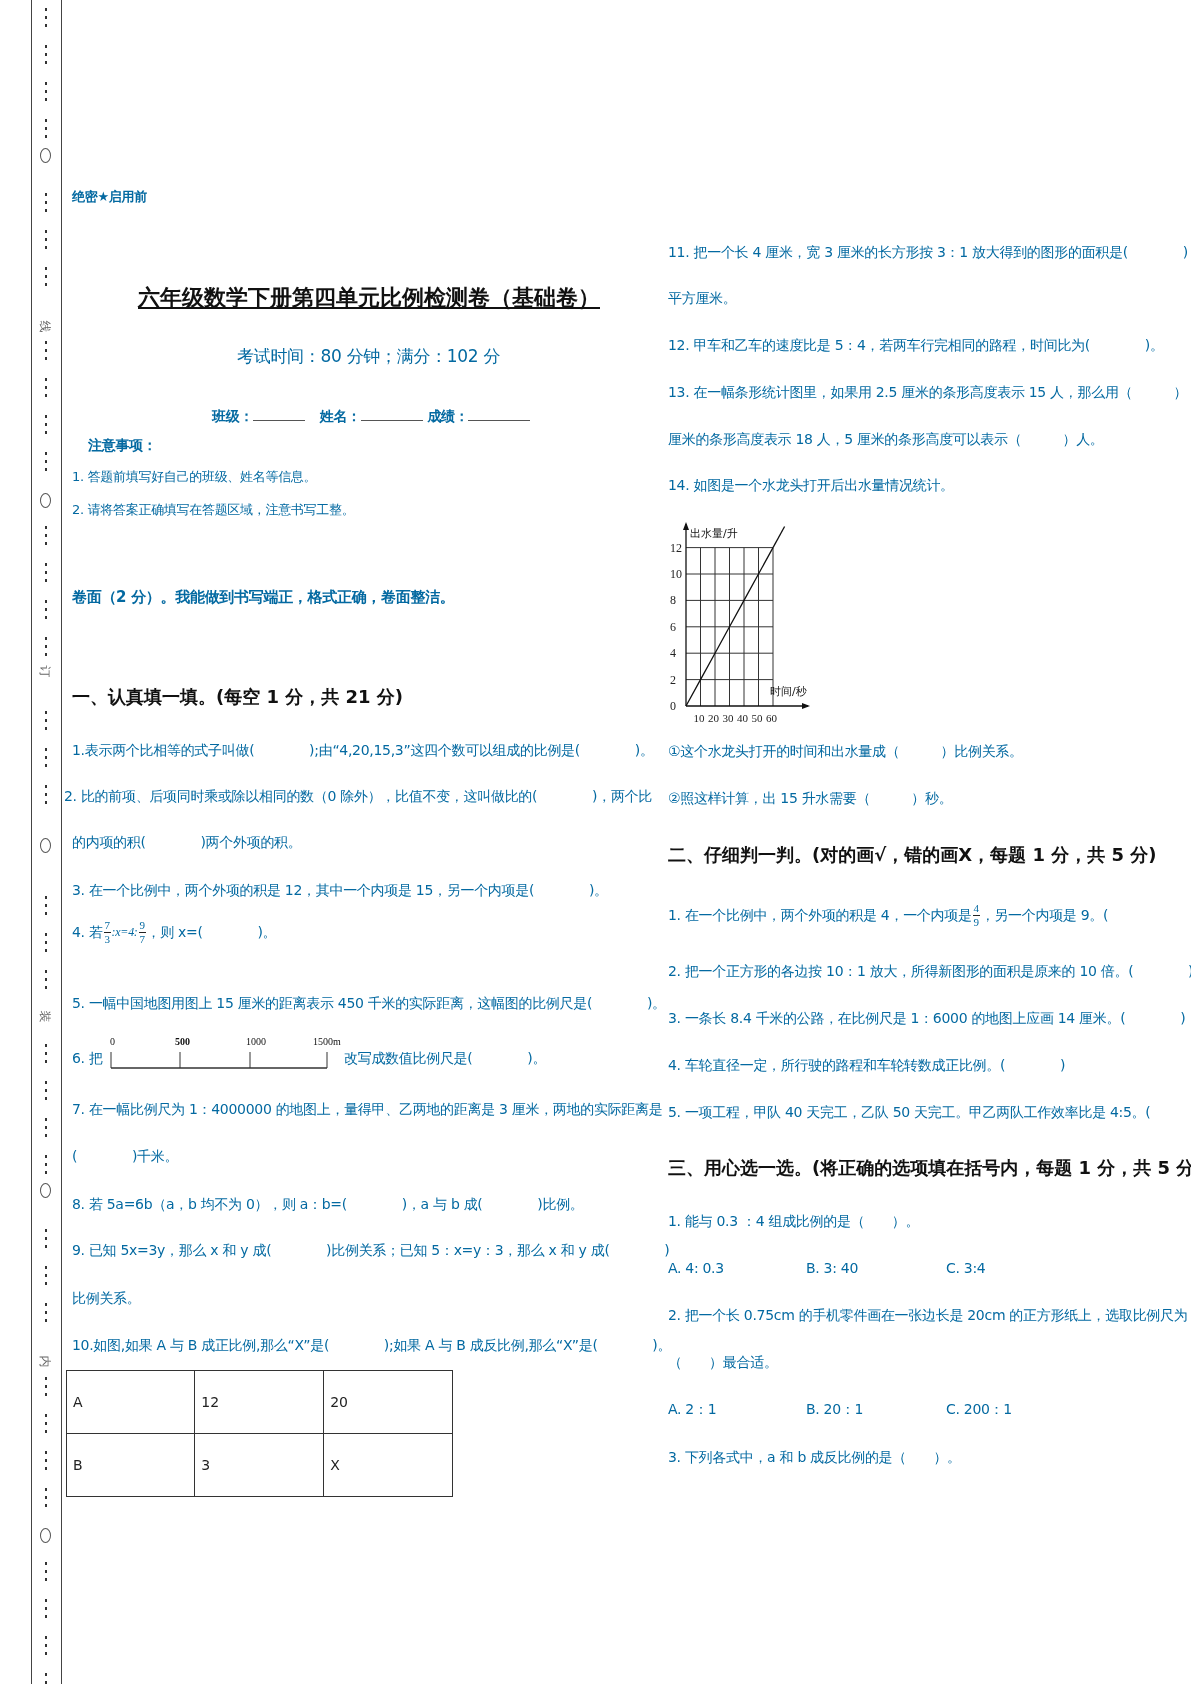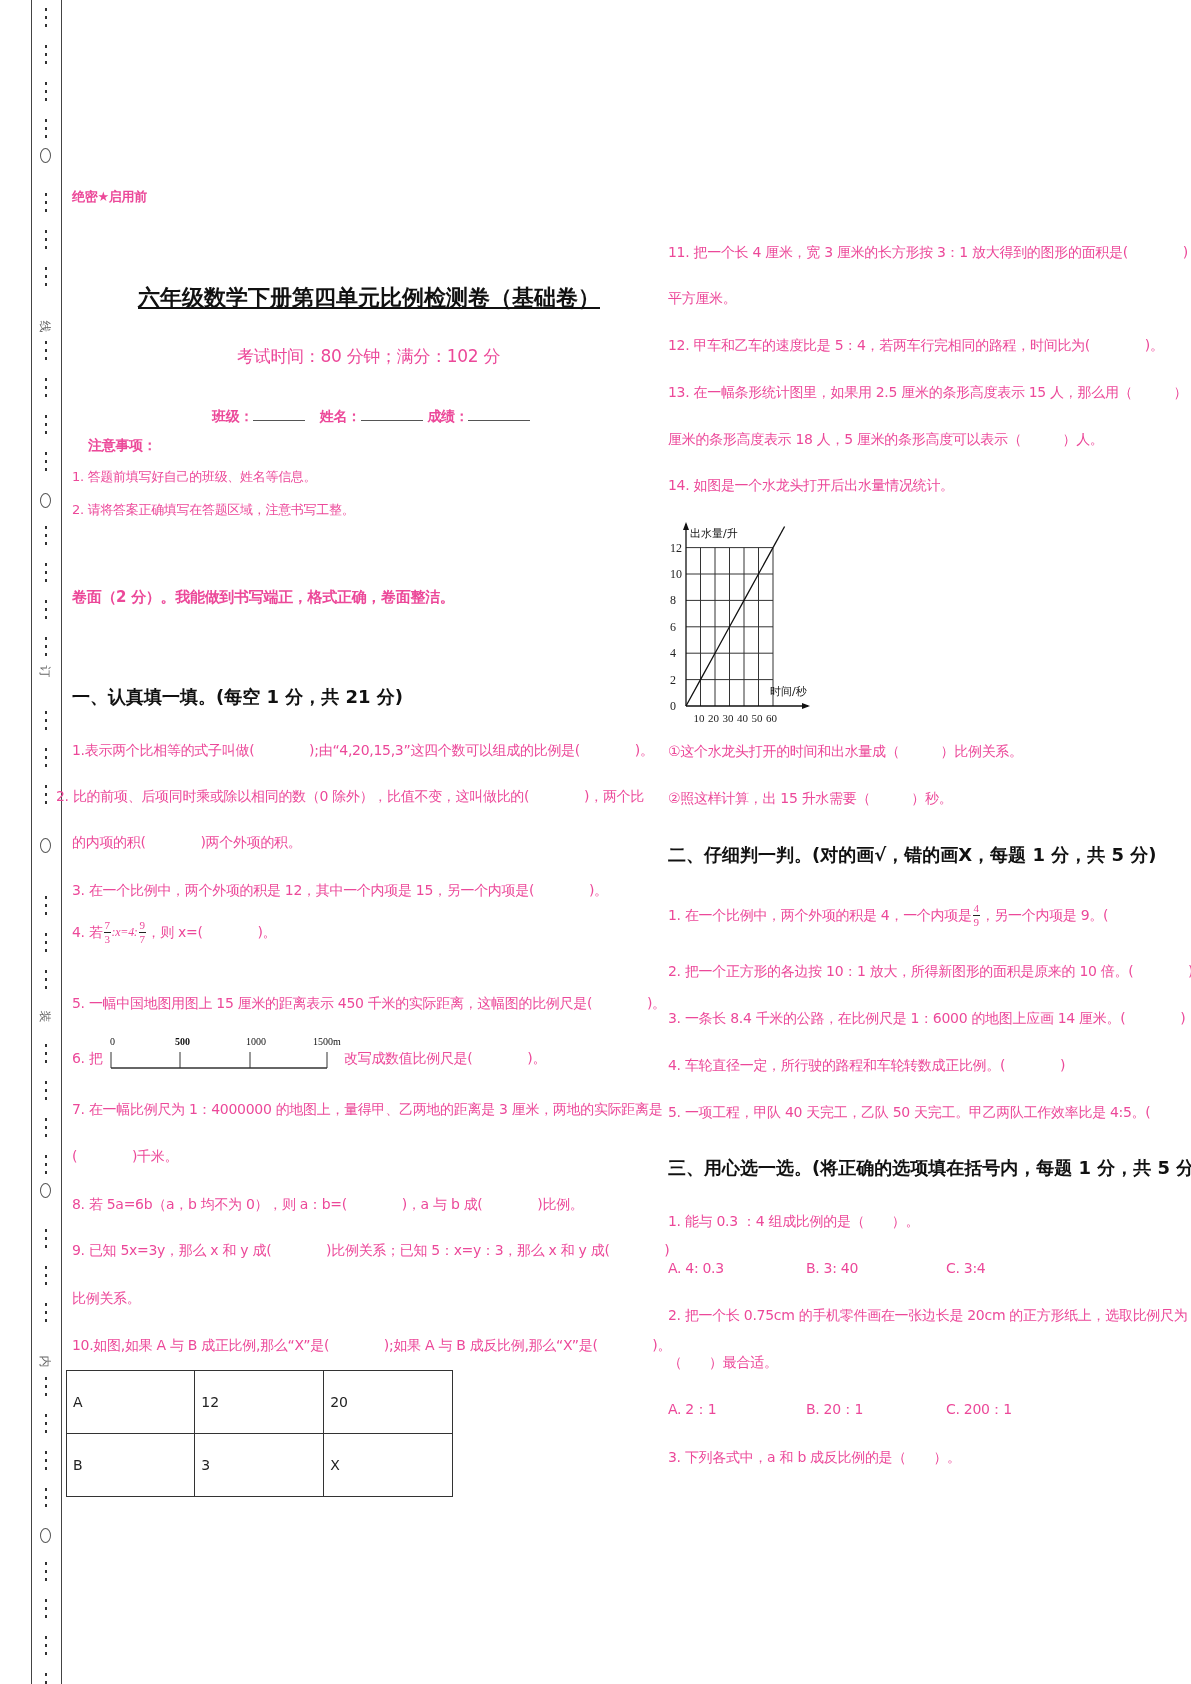--- a/index.html
+++ b/index.html
@@ -11,21 +11,21 @@
   .abs { position: absolute; white-space: nowrap; }
   
   .bind-line-left { position: absolute; left: 31px; top: 0; width: 1px; height: 1684px; background: #444; }
   .bind-line-right { position: absolute; left: 61px; top: 0; width: 1px; height: 1684px; background: #444; }
   .margin-col { position: absolute; left: 36px; top: 0; width: 22px; height: 1684px; }
   .dots { position: absolute; left: 9px; width: 3px; }
   .dots i { display: block; width: 2px; height: 3px; background: #333; margin-bottom: 5px; }
   .circle-mark { position: absolute; left: 4px; width: 9px; height: 13px; border: 1px solid #555; border-radius: 50%; }
   .margin-char { position: absolute; left: 2px; font-size: 12px; color: #666; transform: rotate(90deg); }
 
-  .t { font-size: 14px; color: #ec4899; letter-spacing: -0.3px; }
+  .t { font-size: 14px; color: #0369a1; letter-spacing: -0.3px; }
   .b { font-weight: bold; }
   .title { font-size: 22px; font-weight: bold; color: #111; }
   .section { font-size: 18px; font-weight: bold; color: #111; }
   .blank { display: inline-block; border-bottom: 1.5px solid #555; vertical-align: baseline; }
   .frac { display: inline-flex; flex-direction: column; align-items: center; vertical-align: middle; font-family: "Liberation Serif", serif; font-size: 11px; line-height: 11px; margin: 0 1px; }
   .frac .bar { width: 7px; height: 1px; background: #222; margin: 1px 0; }
   .serif-i { font-family: "Liberation Serif", serif; font-style: italic; font-size: 12px; }
 
   table.q10 { position: absolute; left: 66px; top: 1370px; border-collapse: collapse; width: 387px; }
   table.q10 td { border: 1.3px solid #333; height: 62px; width: 129px; padding: 0 0 0 6px; font-size: 14px; text-align: left; color: #222; }
@@ -243,21 +243,21 @@
 
 <div class="abs t b" style="left:88px; top:437px;">注意事项：</div>
 <div class="abs t" style="left:72px; top:468px; font-size:13px;">1. 答题前填写好自己的班级、姓名等信息。</div>
 <div class="abs t" style="left:72px; top:501px; font-size:13px;">2. 请将答案正确填写在答题区域，注意书写工整。</div>
 
 <div class="abs t b" style="left:72px; top:588px; font-size:15px;">卷面（2 分）。我能做到书写端正，格式正确，卷面整洁。</div>
 
 <div class="abs section" style="left:72px; top:685px;">一、认真填一填。(每空 1 分，共 21 分)</div>
 
 <div class="abs t" style="left:72px; top:742px;">1.表示两个比相等的式子叫做(　　　　);由“4,20,15,3”这四个数可以组成的比例是(　　　　)。</div>
-<div class="abs t" style="left:56px; top:788px;">2. 比的前项、后项同时乘或除以相同的数（0 除外），比值不变，这叫做比的(　　　　)，两个比</div>
+<div class="abs t" style="left:64px; top:788px;">2. 比的前项、后项同时乘或除以相同的数（0 除外），比值不变，这叫做比的(　　　　)，两个比</div>
 <div class="abs t" style="left:72px; top:834px;">的内项的积(　　　　)两个外项的积。</div>
 <div class="abs t" style="left:72px; top:882px;">3. 在一个比例中，两个外项的积是 12，其中一个内项是 15，另一个内项是(　　　　)。</div>
 
 <div class="abs t" style="left:72px; top:920px; display:flex; align-items:center;justify-content:space-between;">
   <span>4. 若</span>
   <span class="frac">
       <span>7</span>
       <span class="bar"></span>
       <span>3</span>
     </span>

